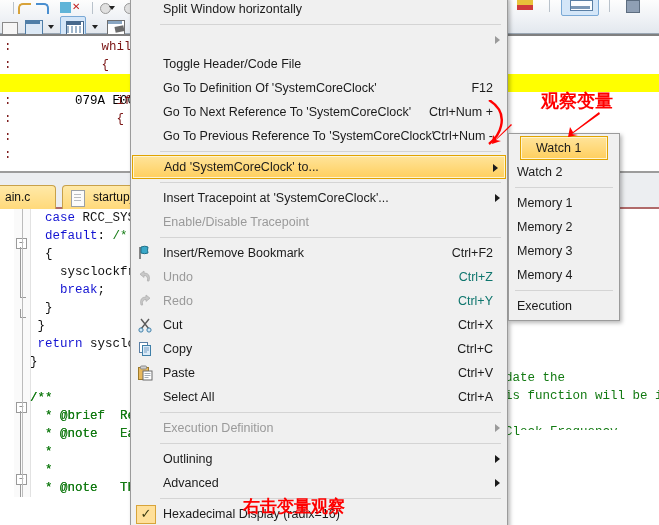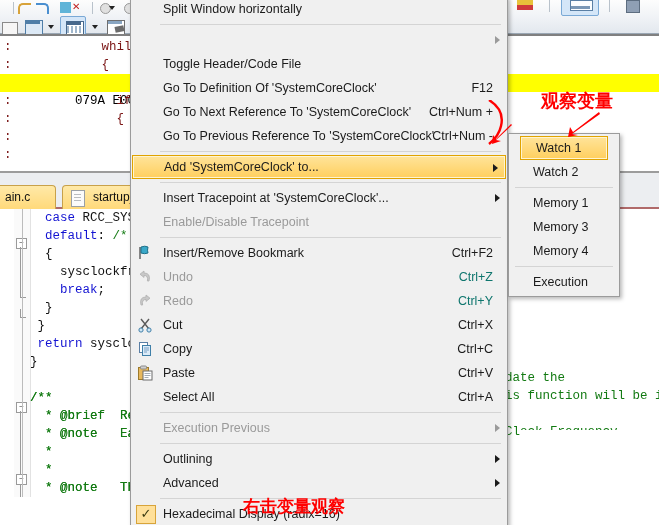--- a/index.html
+++ b/index.html
@@ -93,21 +93,21 @@
     border:1px solid #e0a300;box-shadow:inset 0 0 0 1px #fff4cf;
     height:24px;line-height:22px;margin:0 1px;padding-left:31px;}
 
   .micon{position:absolute;left:6px;top:4px;width:17px;height:16px;}
 
   
   .submenu{position:absolute;left:508px;top:133px;width:112px;
     background:#f0f0f0;border:1px solid #9b9b9b;box-shadow:2px 2px 4px rgba(0,0,0,.28);
     box-sizing:border-box;padding:2px 0;}
   .smi{position:relative;height:24px;line-height:24px;font-size:12.5px;color:#1b1b1b;
-    padding-left:24px;white-space:nowrap;box-sizing:border-box;}
+    padding-left:8px;white-space:nowrap;box-sizing:border-box;}
   .smi.hi{background:linear-gradient(#ffe49a,#ffcf5e);
     border:1px solid #e0a300;box-shadow:inset 0 0 0 1px #fff4cf;
     line-height:22px;margin:0 11px;padding-left:15px;}
   .seps{height:1px;background:#d4d4d4;margin:3px 6px;}
 
   
   .zh{position:absolute;color:#ff0000;font-family:"DejaVu Sans", sans-serif;
     font-weight:bold;white-space:nowrap;}
   .annot-arrow{position:absolute;}
 </style>
@@ -382,21 +382,21 @@
       <span class="acc">Ctrl+V</span>
     </div>
 
     <div class="mi">
       <span>Select All</span>
       <span class="acc">Ctrl+A</span>
     </div>
     <div class="sepm"></div>
 
     <div class="mi dis">
-      <span>Execution Previous</span>
+      <span>Execution Definition</span>
       <span class="sub"></span>
     </div>
     <div class="sepm"></div>
 
     <div class="mi">
       <span>Outlining</span>
       <span class="sub"></span>
     </div>
 
     <div class="mi">
@@ -417,20 +417,23 @@
       <span>Watch 1</span>
     </div>
     <div class="smi">
       <span>Watch 2</span>
     </div>
     <div class="seps"></div>
     <div class="smi">
       <span>Memory 1</span>
     </div>
     <div class="smi">
+      <span>Memory 2</span>
+    </div>
+    <div class="smi">
       <span>Memory 3</span>
     </div>
     <div class="smi">
       <span>Memory 4</span>
     </div>
     <div class="seps"></div>
     <div class="smi">
       <span>Execution</span>
     </div>
   </div>

